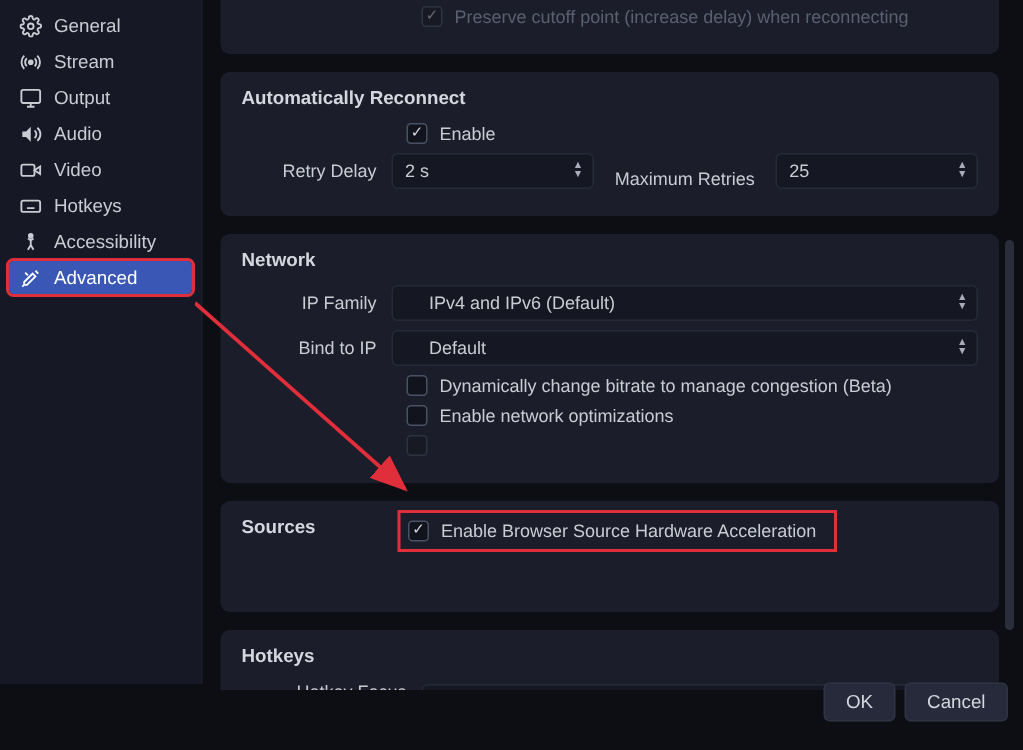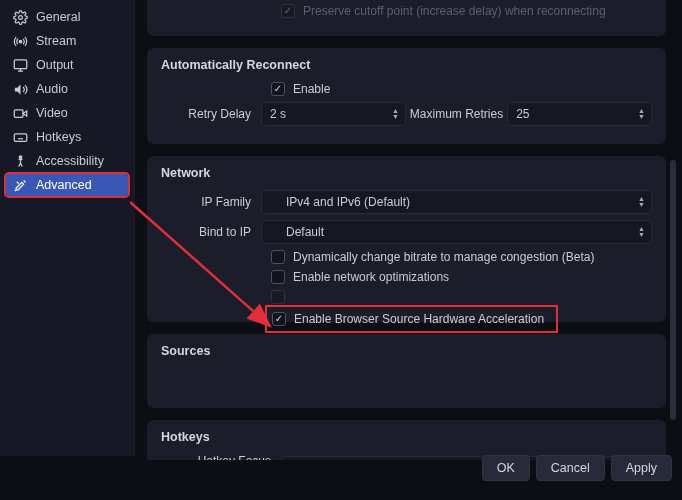--- a/index.html
+++ b/index.html
@@ -82,22 +82,22 @@
     }
     .row-label {
       width: 100px;
       text-align: right;
       padding-right: 10px;
       color: #c9ccd3;
     }
     .row-ctrl {
       flex: 1;
       display: flex;
-      gap: 4px;
-      align-items: center;
+      gap: 14px;
+      align-items: flex-end;
     }
     .select, .spin {
       background: #151822;
       border: 1px solid #262a38;
       border-radius: 4px;
       height: 24px;
       display: flex;
       align-items: center;
       padding: 0 8px;
       color: #c9ccd3;
@@ -143,21 +143,21 @@
     }
     .checkbox.disabled { opacity: 0.4; }
     .cb-label { color: #c9ccd3; }
     .cb-label.disabled { color: #5a6070; }
     .highlight-box {
       border: 2px solid #e02e3a;
       padding: 5px 12px 5px 5px;
       display: inline-flex;
       position: absolute;
       left: 265px;
-      top: 305px;
+      top: 340px;
       align-items: center;
       gap: 8px;
     }
     .footer {
       position: absolute;
       bottom: 12px;
       right: 0;
       left: 0;
       height: 40px;
       display: flex;
@@ -375,14 +375,13 @@
       <marker id="ah" markerWidth="10" markerHeight="8" refX="9" refY="4" orient="auto">
         <path d="M0,0 L10,4 L0,8 Z" fill="#e02e3a"></path>
       </marker>
     </defs>
   <line x1="0" y1="12" x2="140" y2="136" stroke="#e02e3a" stroke-width="2.5" marker-end="url(#ah)"></line>
 </svg>
 
 <div class="footer">
   <div class="btn">OK</div>
   <div class="btn">Cancel</div>
-  <div class="btn">Apply</div>
 </div>
 
 </body></html>

